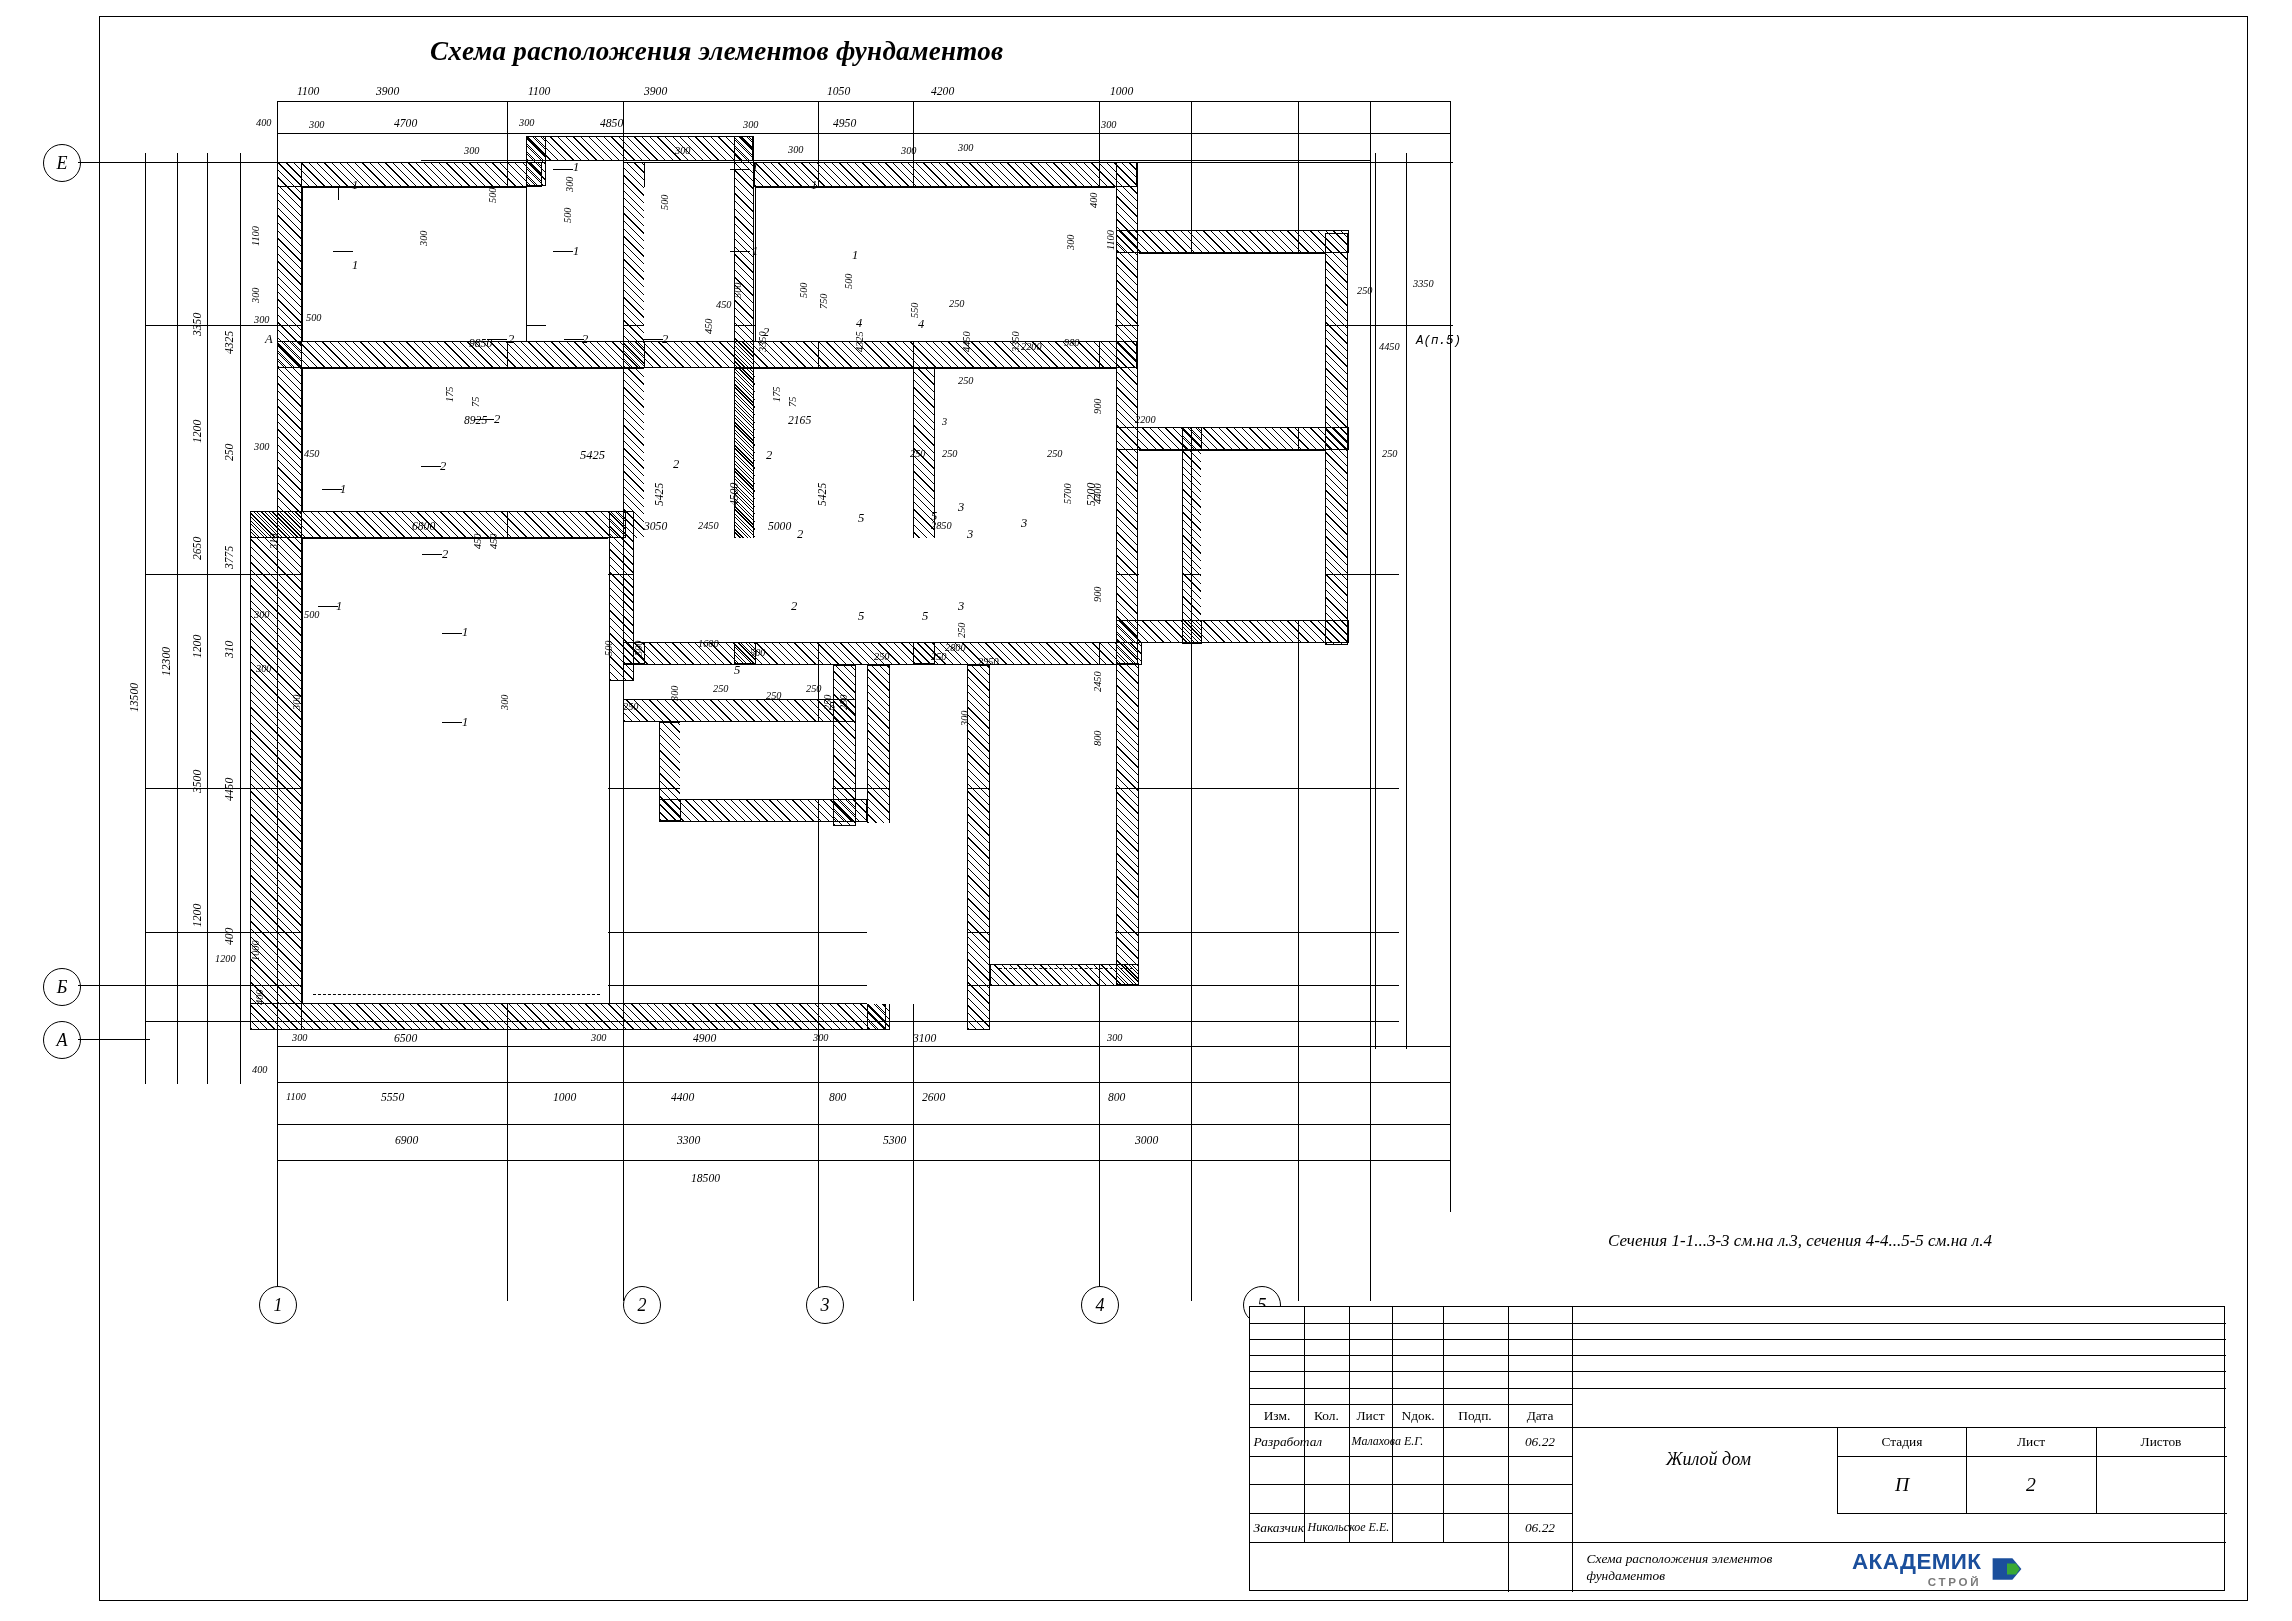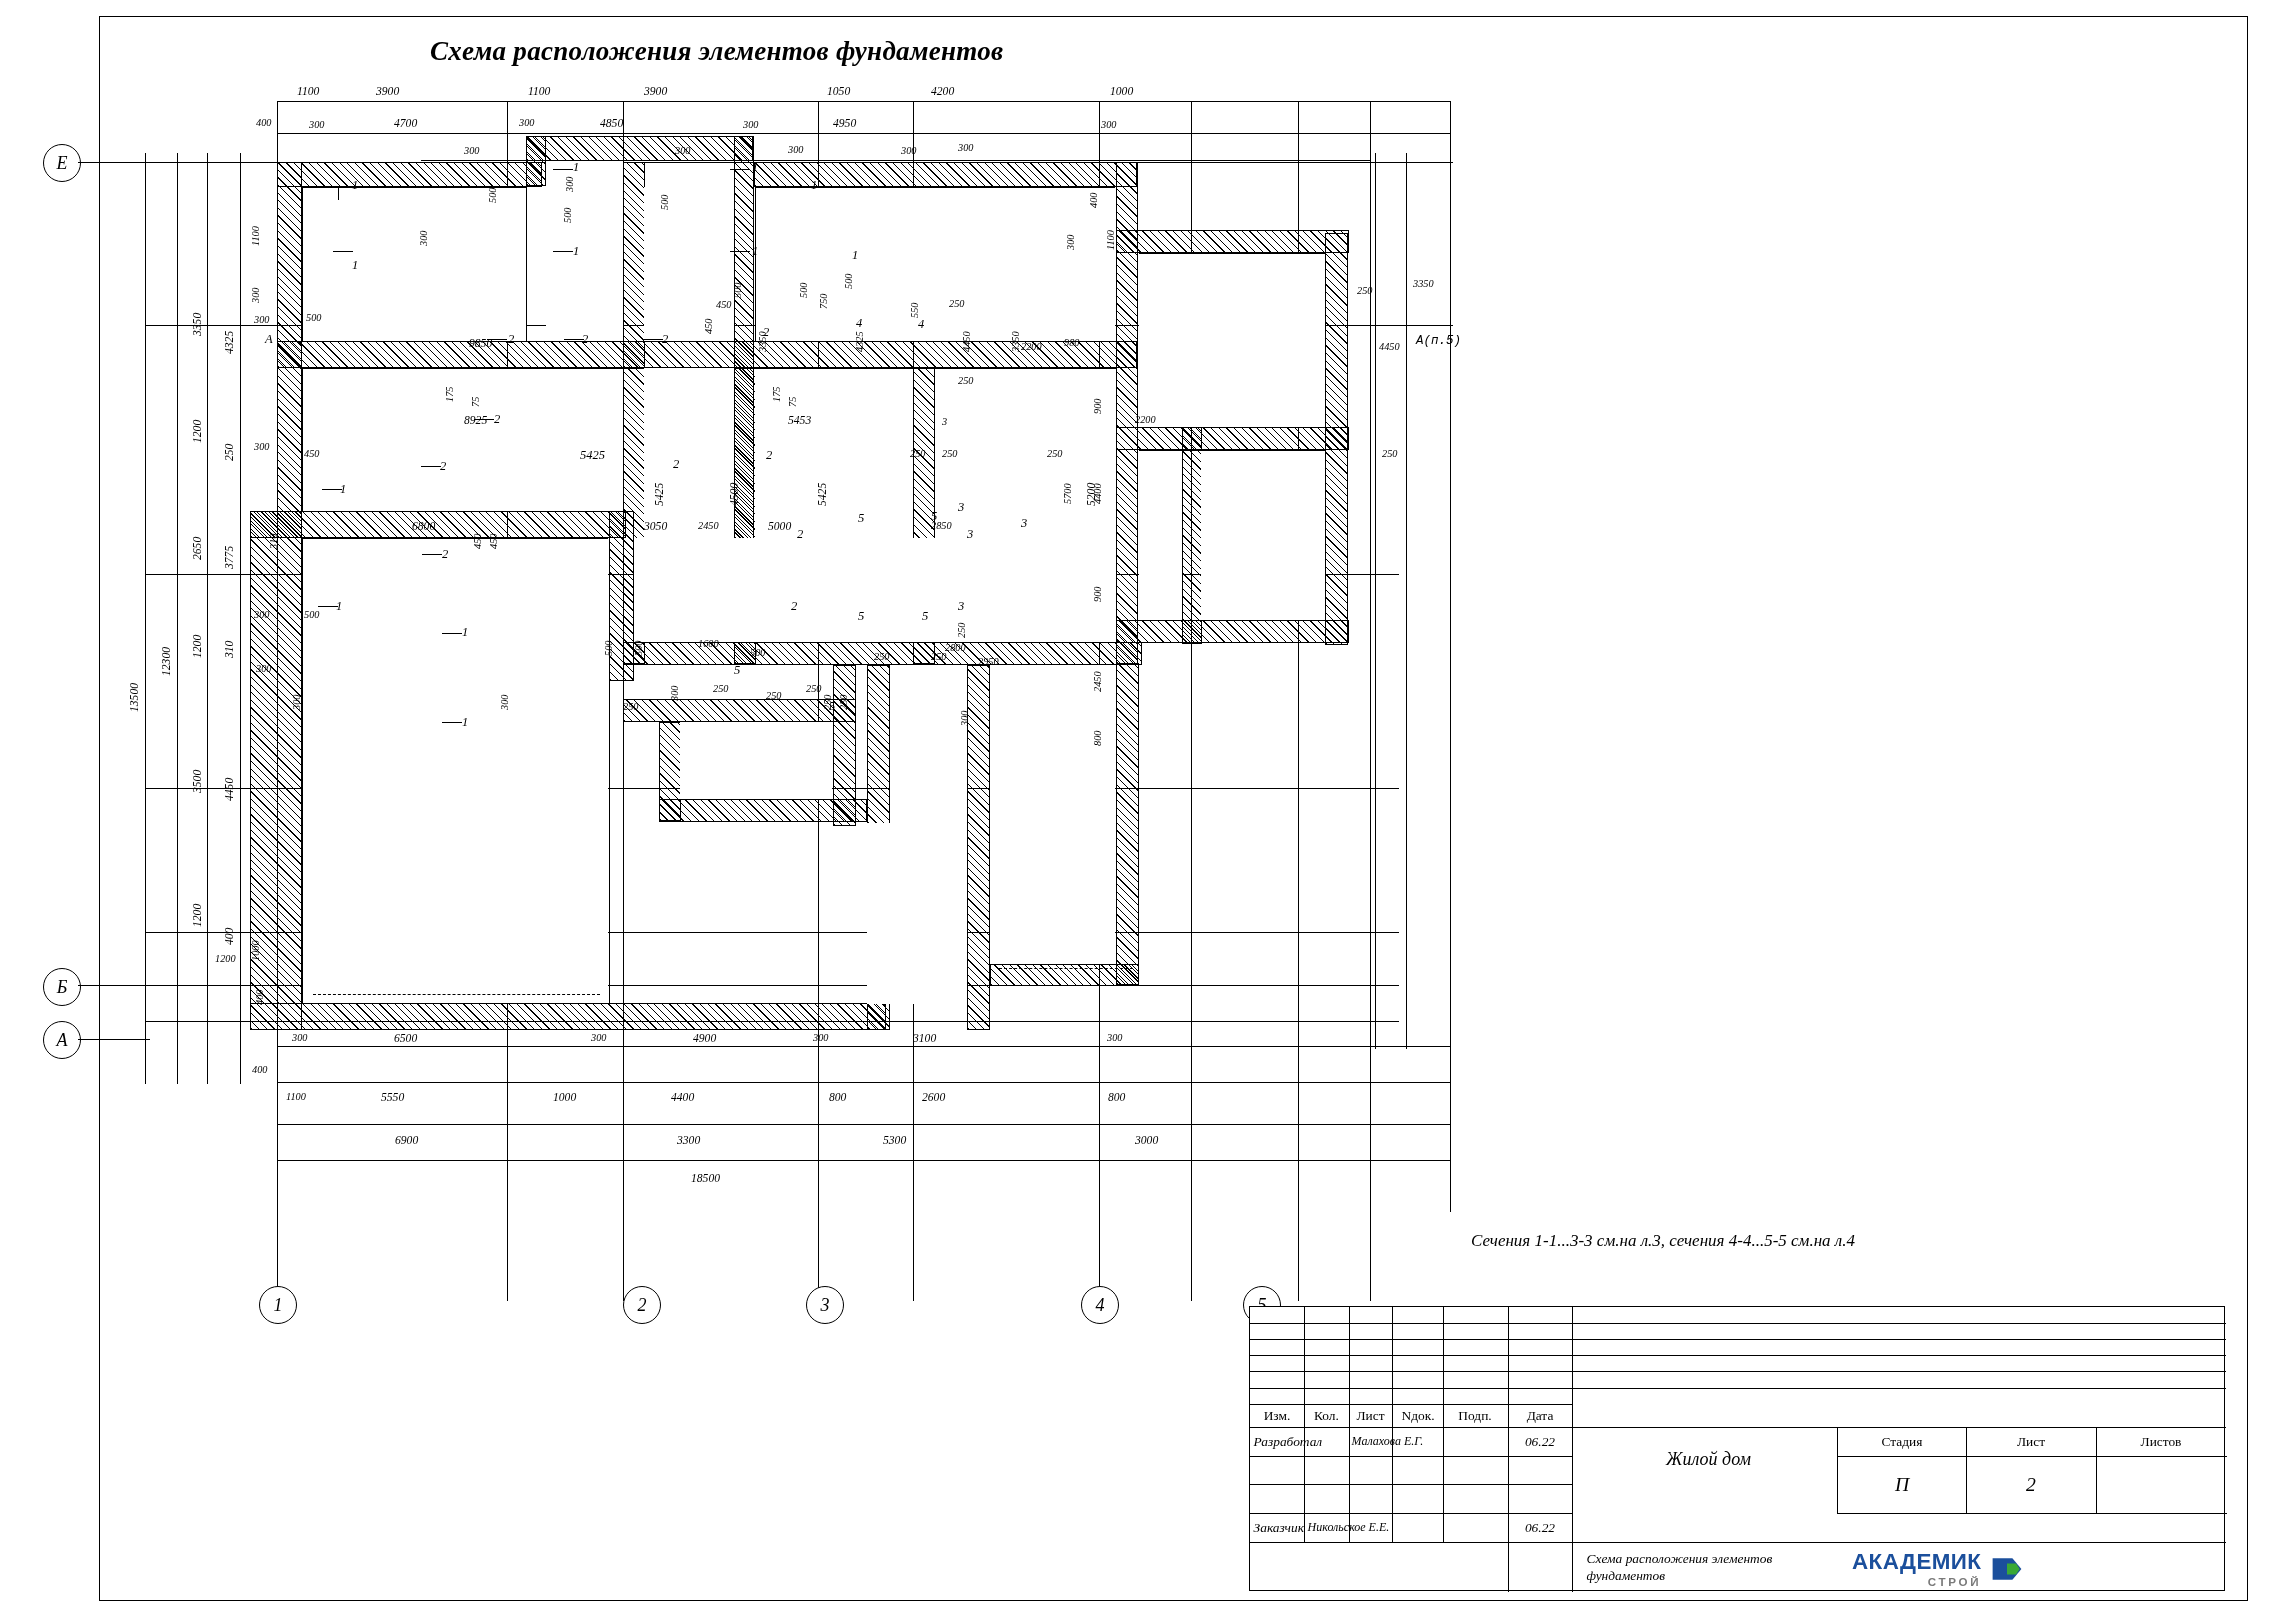--- a/index.html
+++ b/index.html
@@ -28,21 +28,21 @@
     left:430px; top:36px;
     font-family:"Liberation Serif", serif;
     font-style:italic;
     font-weight:700;
     font-size:27px;
     letter-spacing:0.3px;
     white-space:nowrap;
   }
   .note-sections{
     position:absolute;
-    left:1471px; top:1231px;
+    left:1608px; top:1231px;
     font-family:"Liberation Serif", serif;
     font-style:italic;
     font-size:17px;
     white-space:nowrap;
     text-align:right;
   }
 
   
   #plan{
     position:absolute;
@@ -368,21 +368,21 @@
     <div class="dim sm" style="left:131px;top:591px;">300</div>
     <div class="dim sm" style="left:181px;top:240px;">500</div>
     <div class="dim sm" style="left:179px;top:376px;">450</div>
     <div class="dim sm" style="left:179px;top:537px;">500</div>
     <div class="dim sm v" style="left:177px;top:627px;">300</div>
     <div class="dim sm v" style="left:154px;top:466px;">310</div>
 
     <div class="dim" style="left:344px;top:265px;">9850</div>
     <div class="dim" style="left:339px;top:342px;">8925</div>
     <div class="dim" style="left:287px;top:448px;">6800</div>
-    <div class="dim" style="left:663px;top:342px;">5453</div>
+    <div class="dim" style="left:663px;top:342px;">2165</div>
     <div class="dim" style="left:643px;top:448px;">5000</div>
     <div class="dim v" style="left:541px;top:421px;">5425</div>
     <div class="dim v" style="left:616px;top:421px;">4500</div>
     <div class="dim v" style="left:704px;top:421px;">5425</div>
     <div class="dim" style="left:519px;top:448px;">3050</div>
     <div class="dim sm" style="left:573px;top:448px;">2450</div>
     <div class="dim sm" style="left:806px;top:448px;">2850</div>
     <div class="dim v" style="left:973px;top:421px;">5200</div>
     <div class="dim sm" style="left:1010px;top:342px;">2200</div>
     <div class="dim sm" style="left:896px;top:269px;">2200</div>

